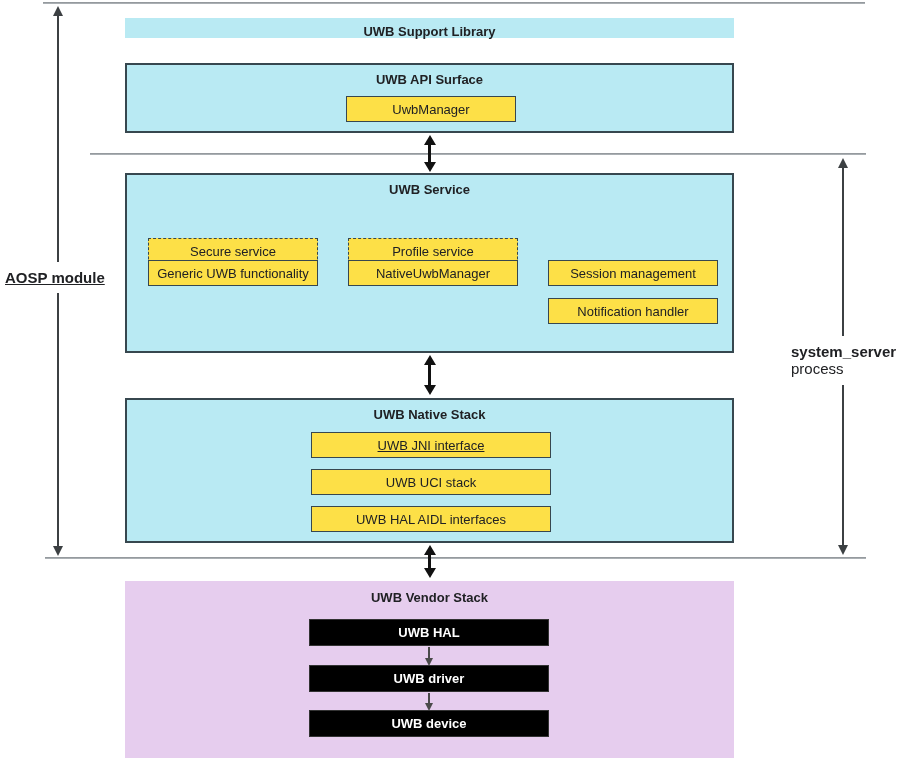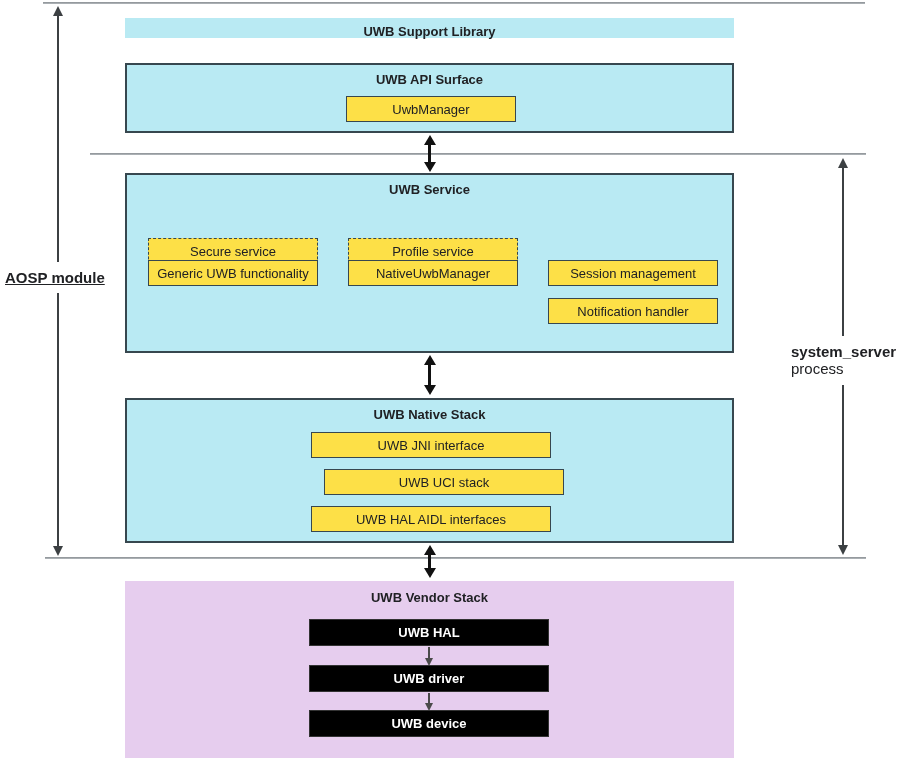--- a/index.html
+++ b/index.html
@@ -114,22 +114,22 @@
     <div class="chip" style="left:21px;  top:85px;">Generic UWB functionality</div>
     <div class="chip" style="left:221px; top:85px;">NativeUwbManager</div>
     <div class="chip" style="left:421px; top:85px;">Session management</div>
     <div class="chip" style="left:421px; top:123px;">Notification handler</div>
   </div>
 
   <div class="double-arrow" style="left:428px; top:365px; height:20px;"></div>
 
   <div class="layer cyan bordered" style="top:398px; height:145px;">
     <div class="layer-title" style="padding-top:7px;">UWB Native Stack</div>
-    <div class="chip wide" style="left:184px; top:32px;">UWB JNI interface</div>
-    <div class="chip wide" style="left:197px; top:69px;">UWB UCI stack</div>
+    <div class="chip wide" style="left:184px; top:32px;text-decoration:underline;">UWB JNI interface</div>
+    <div class="chip wide" style="left:184px; top:69px;">UWB UCI stack</div>
     <div class="chip wide" style="left:184px; top:106px;">UWB HAL AIDL interfaces</div>
   </div>
 
   <div class="double-arrow" style="left:428px; top:555px; height:13px;"></div>
 
   <div class="layer purple" style="top:581px; height:177px;">
     <div class="layer-title" style="padding-top:9px;">UWB Vendor Stack</div>
     <div class="red-chip" style="left:184px; top:38px;">UWB HAL</div>
     <div class="small-down-arrow" style="left:303px; top:66px; height:11px;"></div>
     <div class="red-chip" style="left:184px; top:84px;">UWB driver</div>

